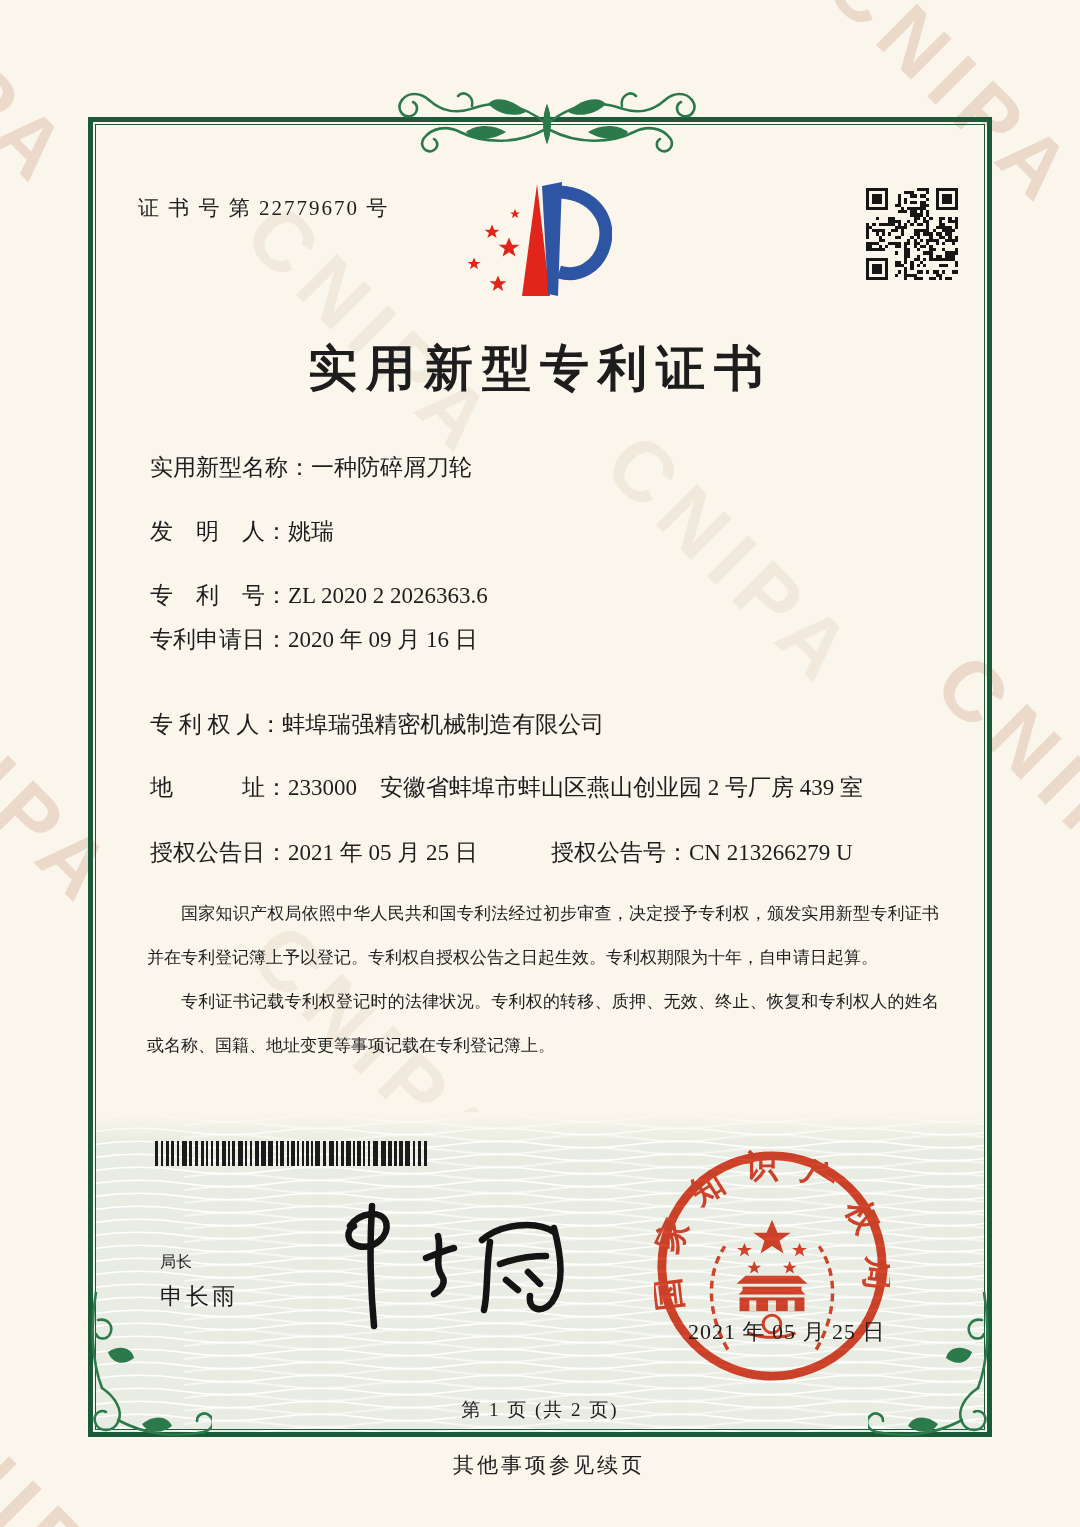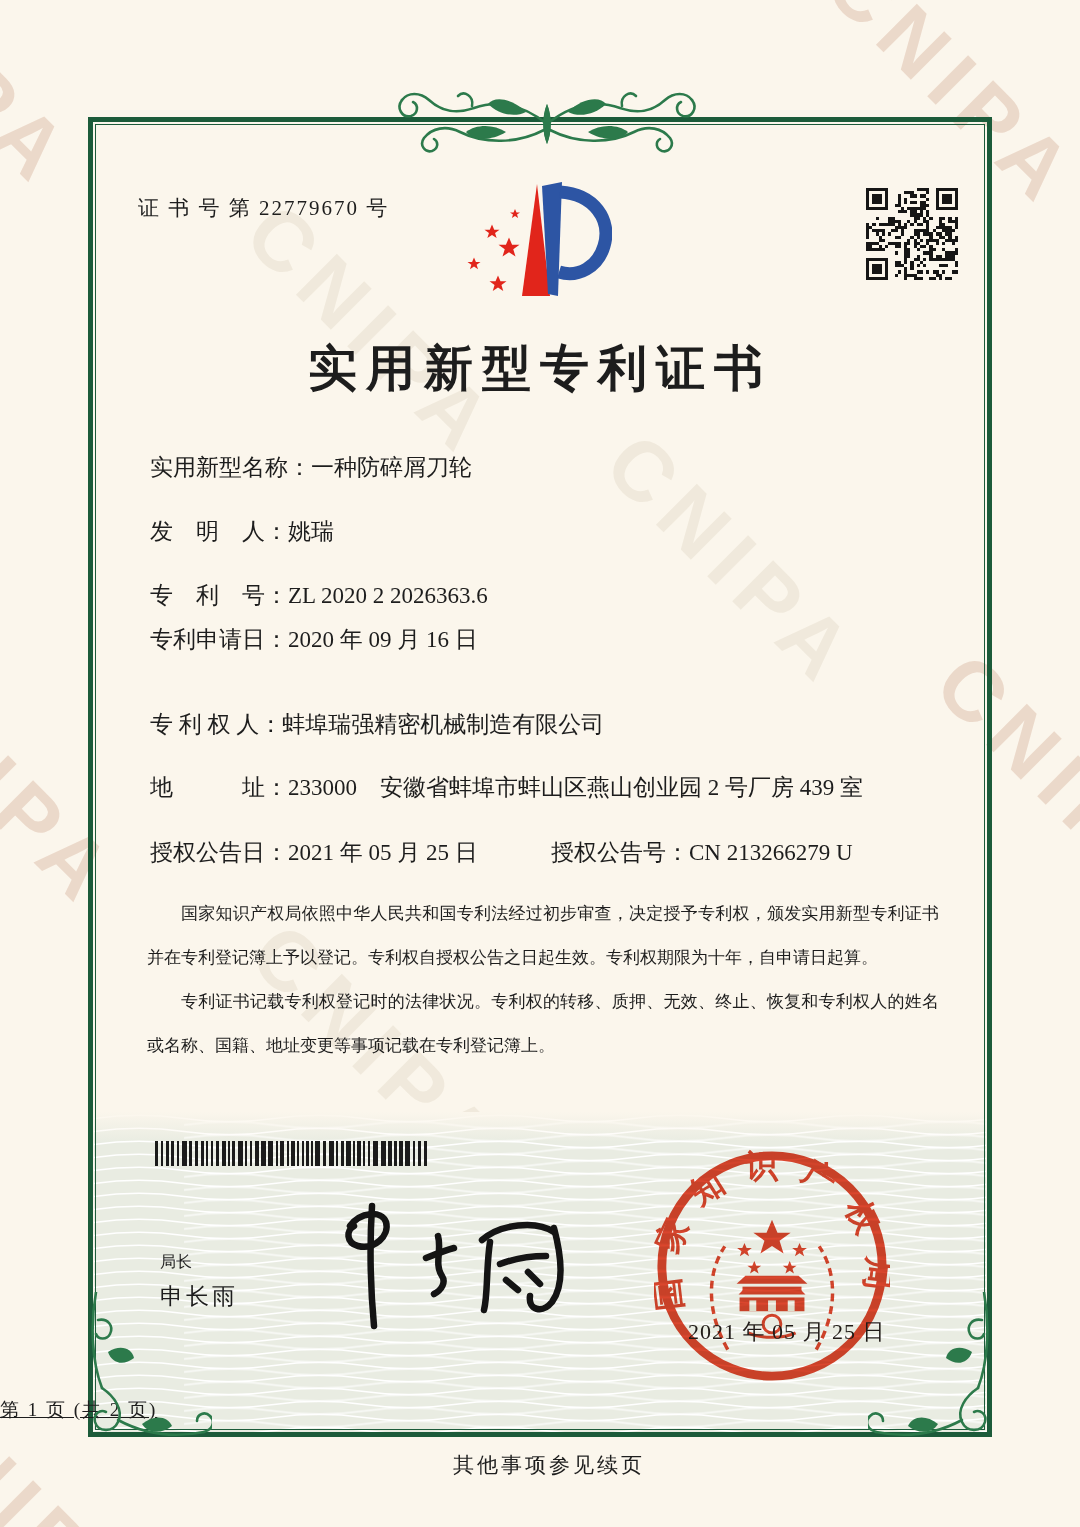--- a/index.html
+++ b/index.html
@@ -36,22 +36,22 @@
   .paras{position:absolute;left:147px;top:892px;width:792px;font-size:17px;line-height:44px;
          text-align:justify;z-index:3;}
   .paras p{margin:0;text-indent:2em;}
   .barcode{position:absolute;left:155px;top:1141px;z-index:3;}
   .officer-title{position:absolute;left:160px;top:1252px;font-size:16px;z-index:3;}
   .officer-name{position:absolute;left:160px;top:1281px;font-size:23px;letter-spacing:3px;z-index:3;}
   .signature{position:absolute;left:330px;top:1198px;z-index:3;}
   .seal{position:absolute;left:654px;top:1146px;z-index:3;mix-blend-mode:multiply;opacity:.94;}
   .seal-date{position:absolute;left:688px;top:1317px;font-size:22px;letter-spacing:1px;
              color:#201b18;z-index:5;white-space:pre;}
-  .page-ind{position:absolute;left:0;top:1397px;width:1080px;text-align:left;font-size:19px;
-            letter-spacing:2px;z-index:3;text-decoration:underline;}
+  .page-ind{position:absolute;left:0;top:1397px;width:1080px;text-align:center;font-size:19px;
+            letter-spacing:2px;z-index:3;}
   .footer-note{position:absolute;left:0;top:1451px;width:1080px;text-align:center;font-size:21px;
                letter-spacing:3px;z-index:3;margin-left:9px;}
 </style>
 </head>
 <body>
 
 <div class="page">
 
   <div class="wm wm-a">CNIPA</div>
   <div class="wm wm-b">CNIPA</div>

